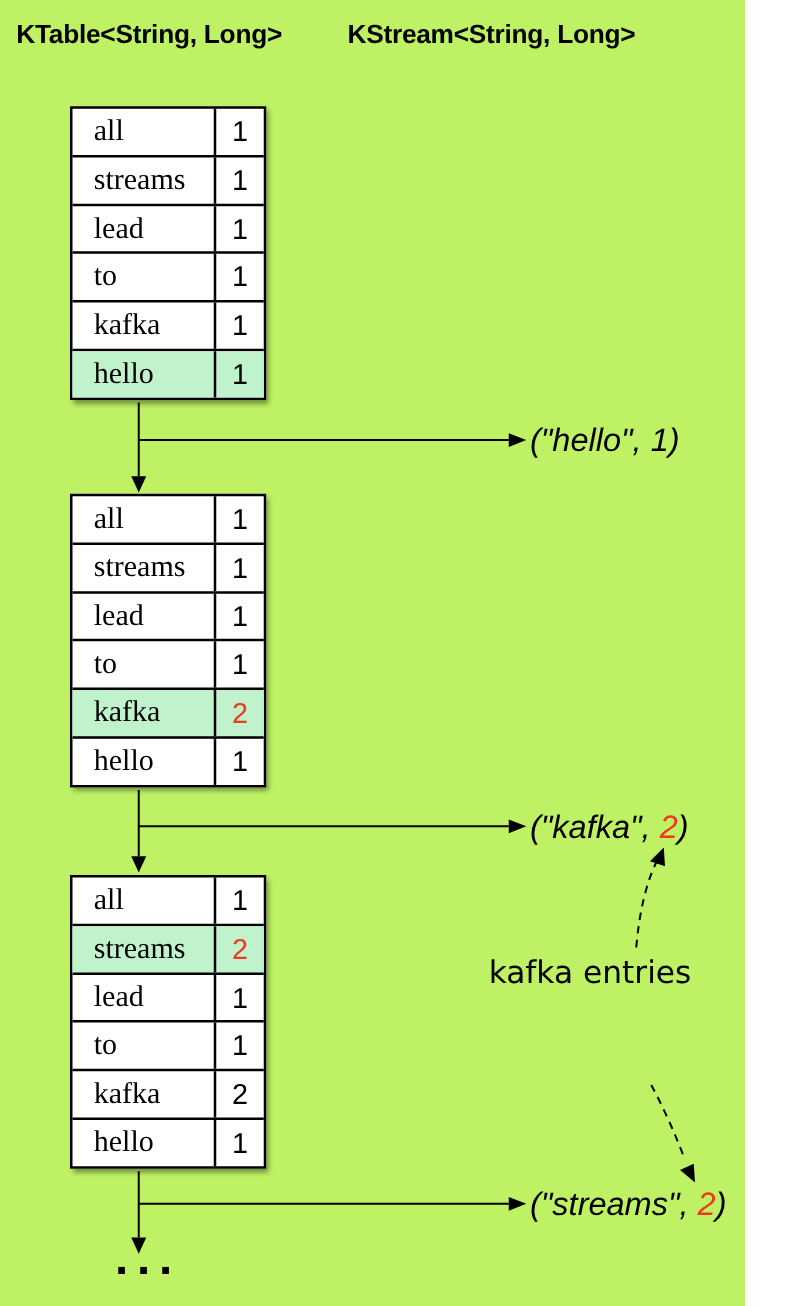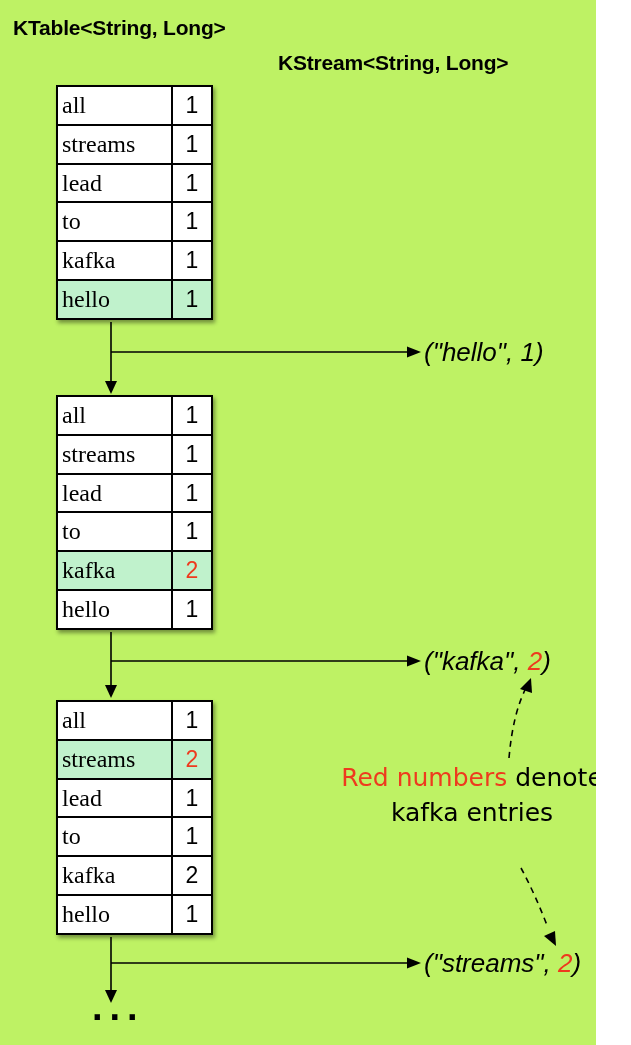--- a/index.html
+++ b/index.html
@@ -1,30 +1,30 @@
 <!DOCTYPE html>
 <html style="--hl: #c0f2cc; --red: #ee3a1e;"><head>
 <meta charset="utf-8">
 <style>
   html,body{margin:0;padding:0;background:#fff;}
   #canvas{position:relative;width:596px;height:1045px;background:#bef264;overflow:hidden;
           font-family:"Liberation Sans",sans-serif;color:#000;}
   .hdr{position:absolute;top:16px;font-weight:bold;font-size:21px;letter-spacing:-0.2px;
        font-family:"Liberation Sans",sans-serif;white-space:nowrap;}
   #hdr-ktable{left:13px;}
-  #hdr-kstream{left:278px;margin-top:35px;}
+  #hdr-kstream{left:278px;}
 
   .ktable{position:absolute;left:56px;width:153px;border:2px solid #000;background:#fff;
           box-shadow:2px 3px 4px rgba(0,0,0,0.40);}
   #table-1{top:85px;} #table-2{top:395px;} #table-3{top:700px;}
   .trow{display:flex;height:36.83px;}
   .trow:not(:last-child){border-bottom:2px solid #000;}
   .trow.hl{background:var(--hl);}
   .wcell{width:115px;border-right:2px solid #000;display:flex;align-items:center;
-         padding-left:4px;box-sizing:border-box;
+         padding-left:17px;box-sizing:border-box;
          font-family:"Liberation Serif",serif;font-size:24px;}
   .vcell{flex:1;display:flex;align-items:center;justify-content:center;
          font-family:"Liberation Sans",sans-serif;font-size:23px;}
   .redtxt{color:var(--red);}
 
   svg.overlay{position:absolute;left:0;top:0;pointer-events:none;}
 
   .record{position:absolute;left:424px;white-space:nowrap;font-style:italic;
           font-size:26px;line-height:30px;font-family:"Liberation Sans",sans-serif;}
   #record-1{top:337px;} #record-2{top:646px;} #record-3{top:948px;}
@@ -154,19 +154,18 @@
     <span>("hello", </span><span>1</span><span>)</span>
   </div>
   <div class="record" id="record-2">
     <span>("kafka", </span><span class="redtxt">2</span><span>)</span>
   </div>
   <div class="record" id="record-3">
     <span>("streams", </span><span class="redtxt">2</span><span>)</span>
   </div>
 
   <div id="annotation">
-    <div><span class="redtxt">Red numbers</span><span> denote</span></div>
     <div>kafka entries</div>
   </div>
 
   <div id="ellipsis">...</div>
 
 </div>
 
 </body></html>

